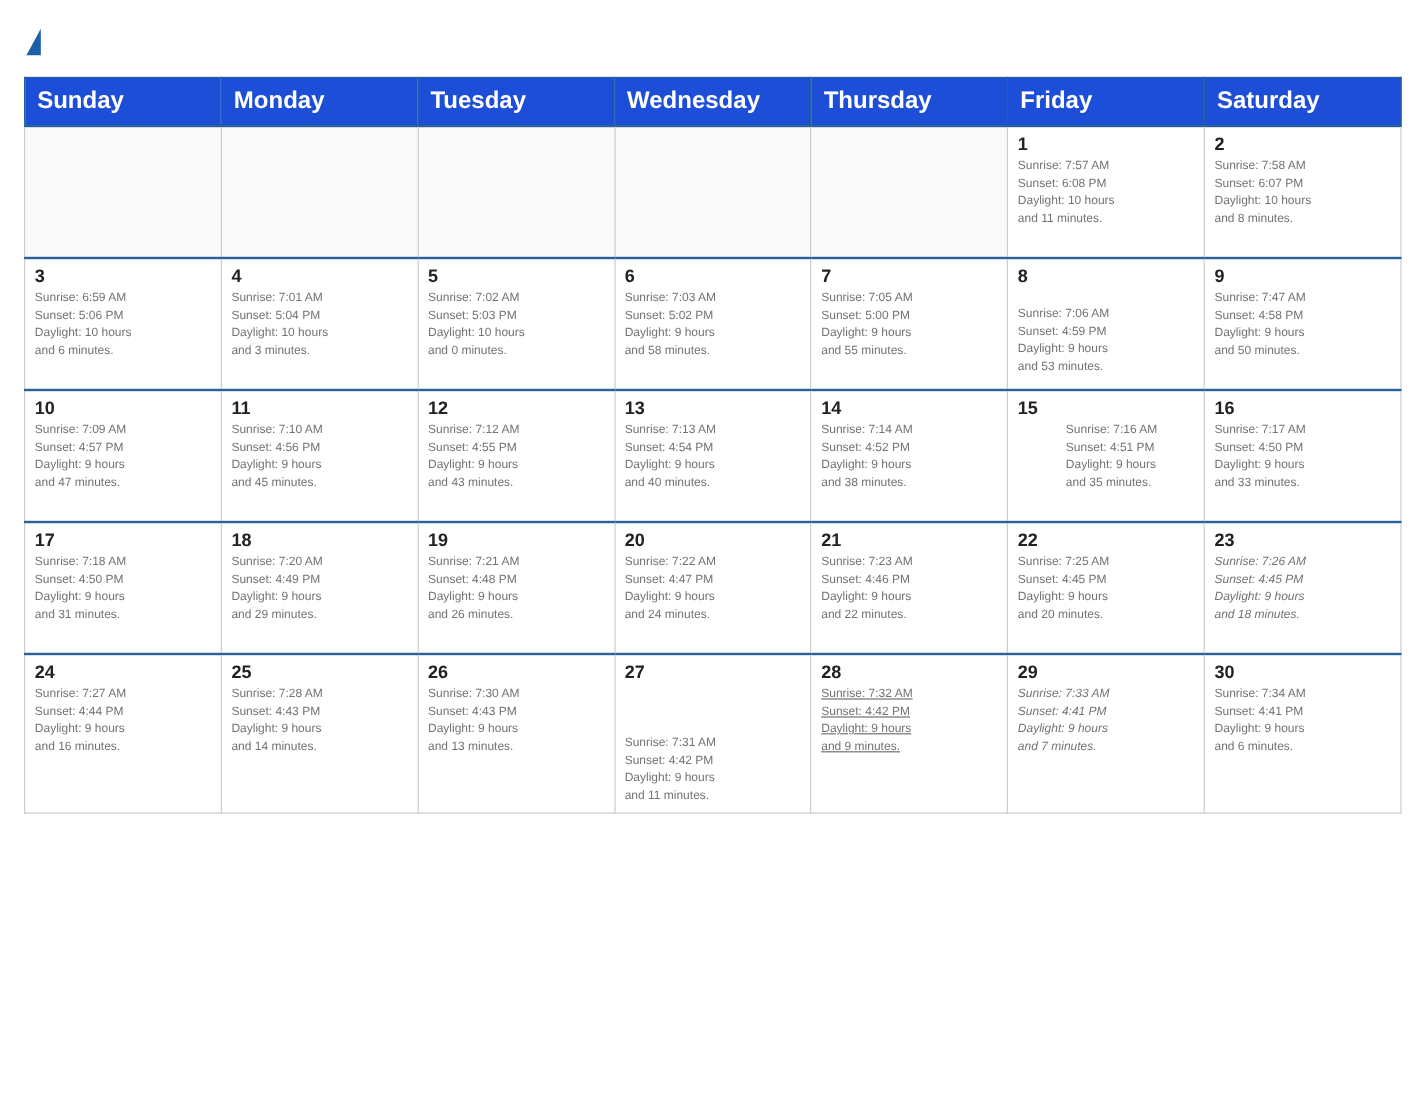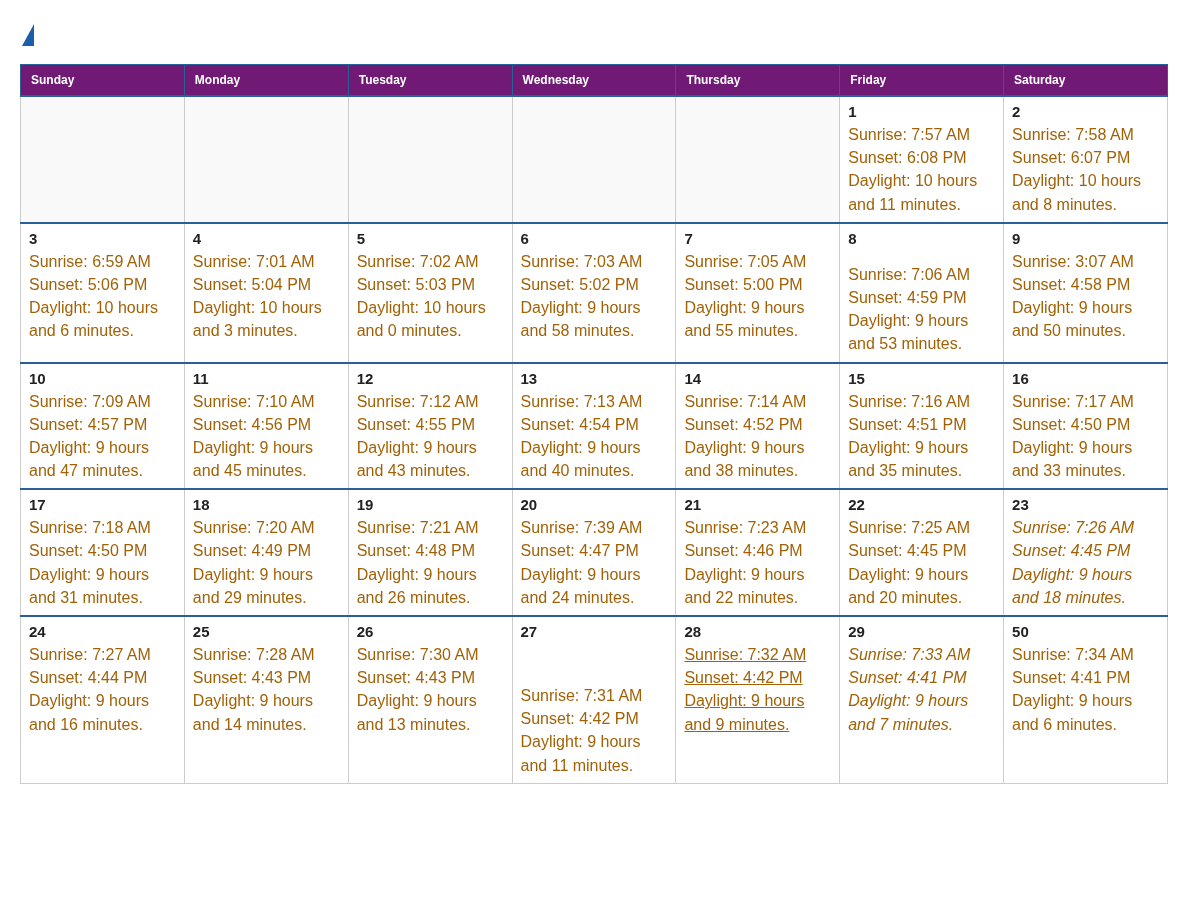--- a/index.html
+++ b/index.html
@@ -59,23 +59,23 @@
       font-size: 22px;
       color: #444;
       margin-top: 4px;
     }
     .calendar-table {
       width: 100%;
       border-collapse: collapse;
       table-layout: fixed;
     }
     .calendar-table th {
-      background: #701a75;
+      background: #1d4ed8;
       color: #fff;
-      font-size: 12px;
+      font-size: 20px;
       font-weight: bold;
       padding: 8px 10px;
       text-align: left;
       border: 1px solid #2a6099;
     }
     .calendar-table td {
       border: 1px solid #ccc;
       vertical-align: top;
       padding: 6px 8px;
       height: 110px;
@@ -83,22 +83,22 @@
       color: #333;
     }
     .day-number {
       font-size: 15px;
       font-weight: bold;
       color: #222;
       display: block;
       margin-bottom: 3px;
     }
     .sun-info {
-      font-size: 16px;
-      color: #a16207;
+      font-size: 10px;
+      color: #737373;
       line-height: 1.45;
     }
     .empty-cell {
       background: #f9f9f9;
     }
     
     .calendar-table tr.week-row td {
       border-top: 2px solid #2a6099;
     }
   </style>
@@ -191,21 +191,21 @@
         </td>
         <td>
           <span class="day-number">8</span>
           <div class="sun-info" style="white-space: pre-line; margin-top: 16px;">Sunrise: 7:06 AM
 Sunset: 4:59 PM
 Daylight: 9 hours
 and 53 minutes.</div>
         </td>
         <td>
           <span class="day-number">9</span>
-          <div class="sun-info" style="white-space: pre-line;">Sunrise: 3:07 AM
+          <div class="sun-info" style="white-space: pre-line;">Sunrise: 7:47 AM
 Sunset: 4:58 PM
 Daylight: 9 hours
 and 50 minutes.</div>
         </td>
       </tr>
       <tr class="week-row">
         <td>
           <span class="day-number">10</span>
           <div class="sun-info" style="white-space: pre-line;">Sunrise: 7:09 AM
 Sunset: 4:57 PM
@@ -235,21 +235,21 @@
         </td>
         <td>
           <span class="day-number">14</span>
           <div class="sun-info" style="white-space: pre-line;">Sunrise: 7:14 AM
 Sunset: 4:52 PM
 Daylight: 9 hours
 and 38 minutes.</div>
         </td>
         <td>
           <span class="day-number">15</span>
-          <div class="sun-info" style="white-space: pre-line;">Sunrise: 7:16 AM
+          <div class="sun-info" style="white-space: pre-line; margin-left: 40px;">Sunrise: 7:16 AM
 Sunset: 4:51 PM
 Daylight: 9 hours
 and 35 minutes.</div>
         </td>
         <td>
           <span class="day-number">16</span>
           <div class="sun-info" style="white-space: pre-line;">Sunrise: 7:17 AM
 Sunset: 4:50 PM
 Daylight: 9 hours
 and 33 minutes.</div>
@@ -272,21 +272,21 @@
         </td>
         <td>
           <span class="day-number">19</span>
           <div class="sun-info" style="white-space: pre-line;">Sunrise: 7:21 AM
 Sunset: 4:48 PM
 Daylight: 9 hours
 and 26 minutes.</div>
         </td>
         <td>
           <span class="day-number">20</span>
-          <div class="sun-info" style="white-space: pre-line;">Sunrise: 7:39 AM
+          <div class="sun-info" style="white-space: pre-line;">Sunrise: 7:22 AM
 Sunset: 4:47 PM
 Daylight: 9 hours
 and 24 minutes.</div>
         </td>
         <td>
           <span class="day-number">21</span>
           <div class="sun-info" style="white-space: pre-line;">Sunrise: 7:23 AM
 Sunset: 4:46 PM
 Daylight: 9 hours
 and 22 minutes.</div>
@@ -343,21 +343,21 @@
 and 9 minutes.</div>
         </td>
         <td>
           <span class="day-number">29</span>
           <div class="sun-info" style="white-space: pre-line; font-style: italic;">Sunrise: 7:33 AM
 Sunset: 4:41 PM
 Daylight: 9 hours
 and 7 minutes.</div>
         </td>
         <td>
-          <span class="day-number">50</span>
+          <span class="day-number">30</span>
           <div class="sun-info" style="white-space: pre-line;">Sunrise: 7:34 AM
 Sunset: 4:41 PM
 Daylight: 9 hours
 and 6 minutes.</div>
         </td>
       </tr>
     </tbody>
 </table>
 
 </body></html>

